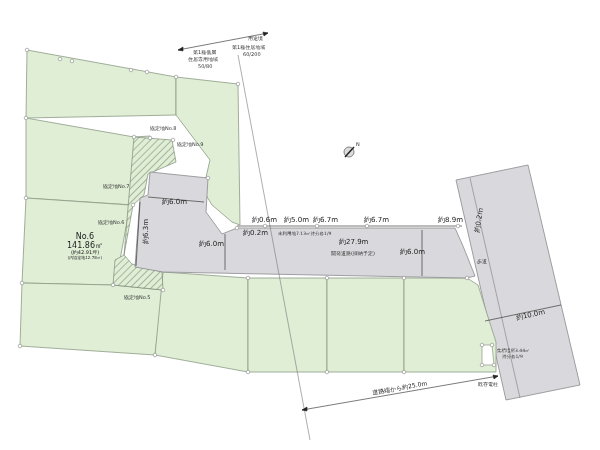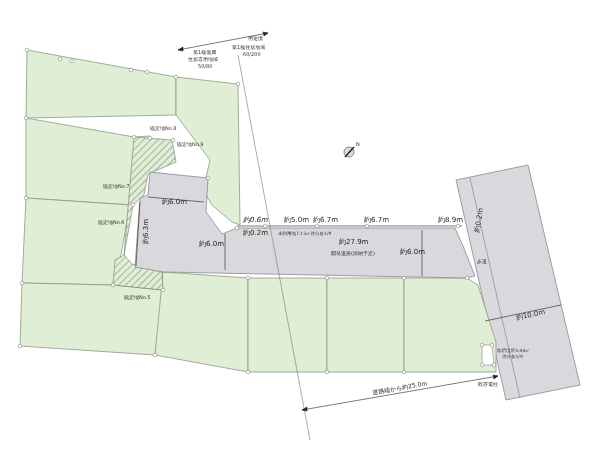--- a/index.html
+++ b/index.html
@@ -130,36 +130,42 @@
 
   <div class="lbl" style="left:248px;top:36px;">用途境</div>
   <div class="lbl" style="left:193px;top:50px;">第1種低層</div>
   <div class="lbl" style="left:188px;top:57px;">住居専用地域</div>
   <div class="lbl" style="left:198px;top:64px;">50/80</div>
   <div class="lbl" style="left:232px;top:45px;">第1種住居地域</div>
   <div class="lbl" style="left:243px;top:52px;">60/200</div>
 
   <div class="lbl" style="left:356px;top:142px;font-size:5px;">N</div>
 
+  <div class="big" style="left:55px;top:232px;width:60px;">
+    <div style="font-size:8px;">No.6</div>
+    <div style="font-size:8px;">141.86㎡</div>
+    <div style="font-size:5px;">(約42.91坪)</div>
+    <div style="font-size:4px;">(内協定地12.78㎡)</div>
+  </div>
 
   <div class="lbl" style="left:124px;top:295px;">協定地No.5</div>
   <div class="lbl" style="left:98px;top:220px;">協定地No.6</div>
   <div class="lbl" style="left:103px;top:184px;">協定地No.7</div>
   <div class="lbl" style="left:150px;top:126px;">協定地No.8</div>
   <div class="lbl" style="left:177px;top:142px;">協定地No.9</div>
 
   <div class="lbl" style="left:331px;top:251px;">開発道路(採納予定)</div>
   <div class="lbl" style="left:278px;top:232px;font-size:4.5px;">未利用地7.13㎡持分各1/9</div>
   <div class="dim" style="left:339px;top:239px;">約27.9m</div>
   <div class="dim" style="left:400px;top:249px;">約6.0m</div>
   <div class="dim" style="left:199px;top:241px;">約6.0m</div>
   <div class="dim" style="left:162px;top:199px;">約6.0m</div>
   <div class="dim" style="left:143px;top:244px;transform:rotate(-90deg);transform-origin:left top;">約6.3m</div>
 
-  <div class="dim" style="left:243px;top:217px;font-style:italic;">約0.6m</div>
+  <div class="dim" style="left:252px;top:217px;">約0.6m</div>
   <div class="dim" style="left:284px;top:217px;">約5.0m</div>
   <div class="dim" style="left:313px;top:217px;">約6.7m</div>
   <div class="dim" style="left:364px;top:217px;">約6.7m</div>
   <div class="dim" style="left:438px;top:217px;">約8.9m</div>
   <div class="dim" style="left:243px;top:230px;">約0.2m</div>
   <div class="dim" style="left:474px;top:232px;transform:rotate(-80deg);transform-origin:left top;">約0.2m</div>
 
   <div class="lbl" style="left:477px;top:259px;">歩道</div>
 
   <div class="dim" style="left:516px;top:312px;transform:rotate(-12deg);">約10.0m</div>

